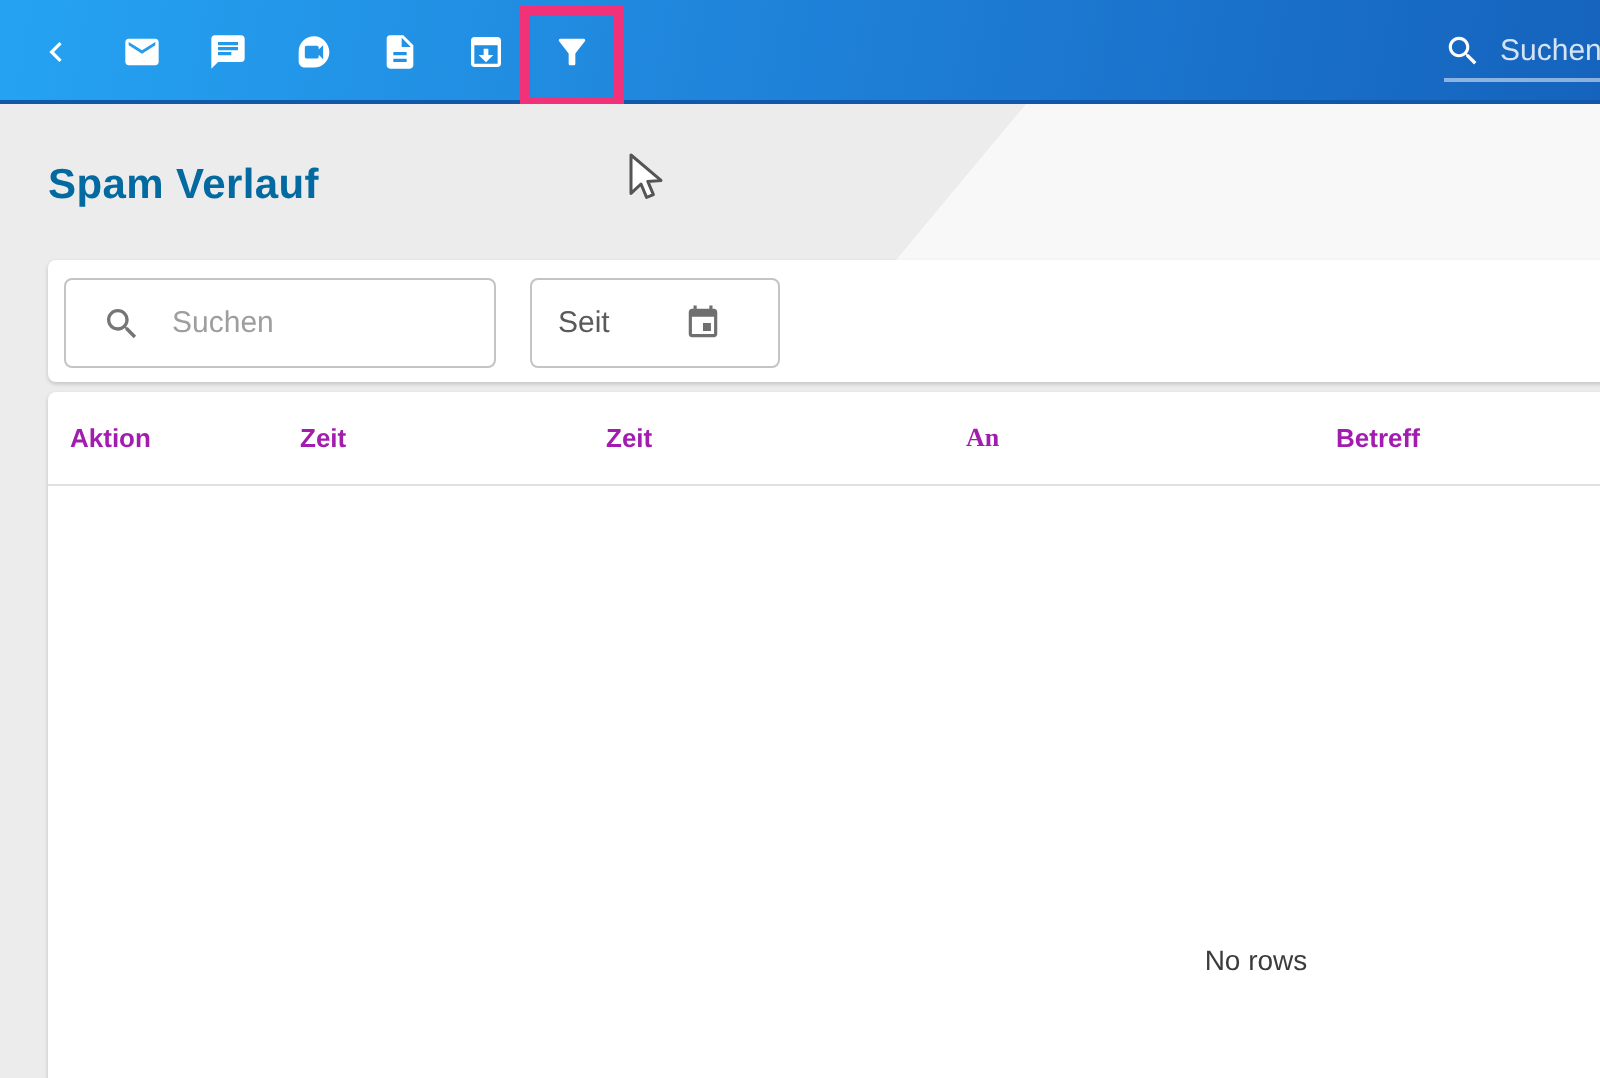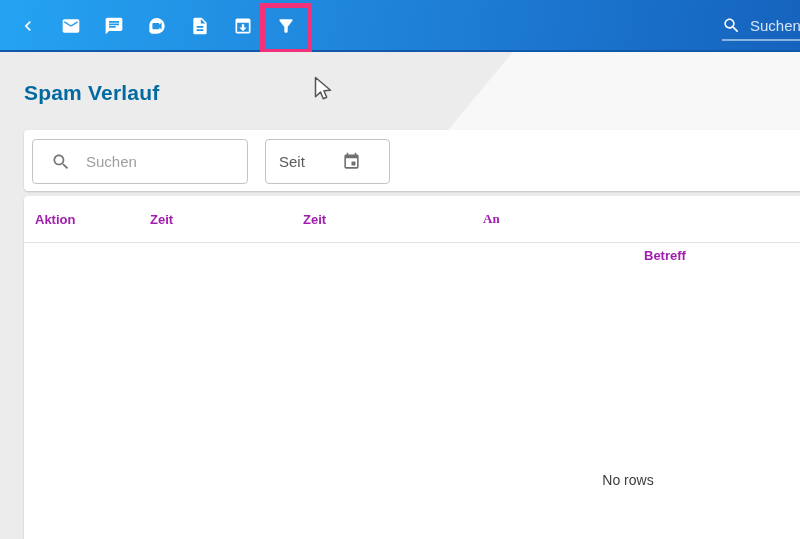--- a/index.html
+++ b/index.html
@@ -78,21 +78,21 @@
     background:#ffffff;border-radius:4px 4px 0 0;box-shadow:0 1px 2px rgba(0,0,0,0.18);
   }
   .thead{
     position:relative;height:46px;border-bottom:1px solid #e0e0e0;
   }
   .th{
     position:absolute;top:50%;transform:translateY(-50%);
     font-size:13px;font-weight:700;color:#a21caf;white-space:nowrap;cursor:pointer;
   }
   .th.c0{left:11px;} .th.c1{left:98px;margin-left:28px;} .th.c2{left:279px;}
-  .th.c3{left:459px;font-family:Liberation Serif, serif;} .th.c4{left:620px;margin-top:36px;}
+  .th.c3{left:459px;font-family:Liberation Serif, serif;} .th.c4{left:644px;}
   .norows{
     position:absolute;left:0;top:276px;width:100%;text-align:center;
     font-size:14px;color:#3c3c3c;
   }
   
   .cursor{position:absolute;left:314px;top:76px;width:18px;height:27px;pointer-events:none;}
 </style>
 </head>
 <body>
 

